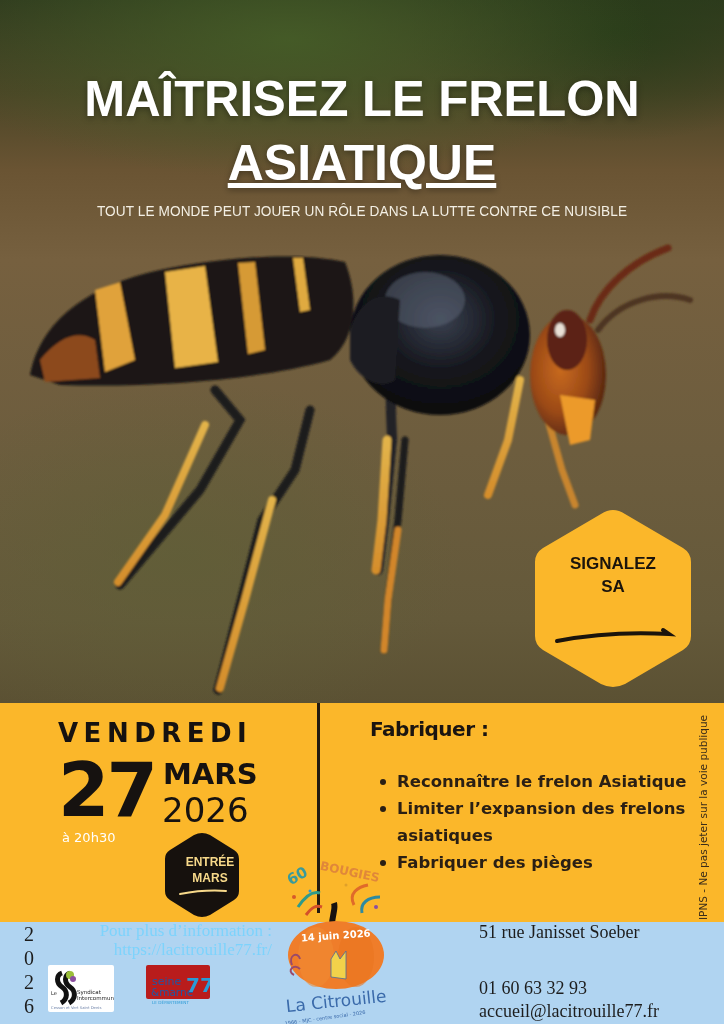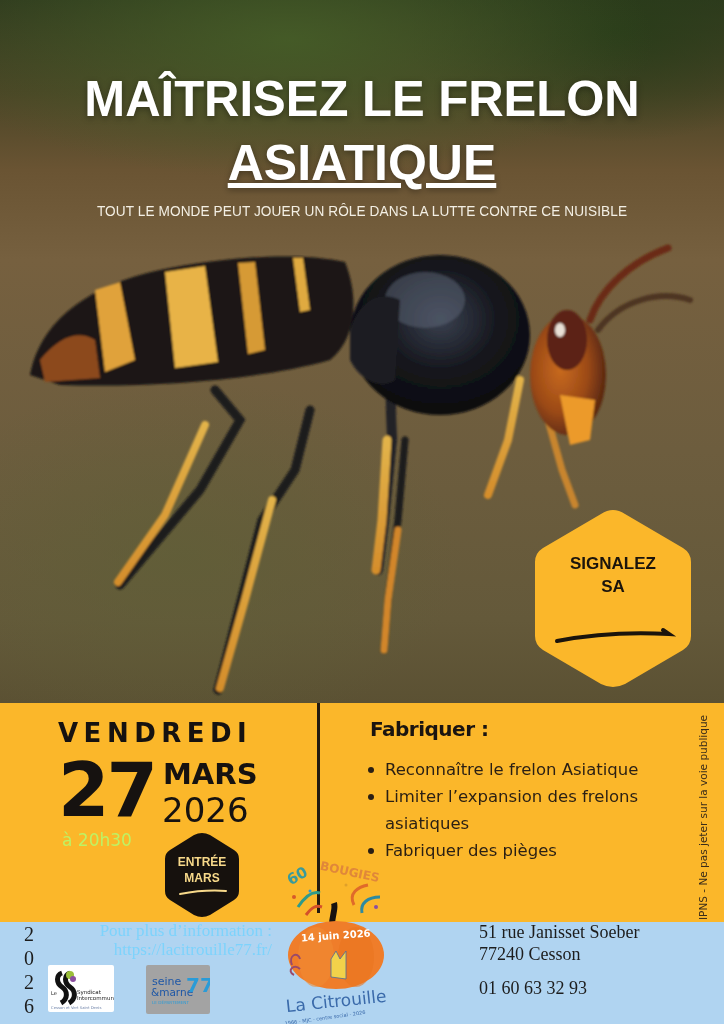--- a/index.html
+++ b/index.html
@@ -19,36 +19,36 @@
   .hex-badge { position: absolute; left: 533px; top: 508px; width: 160px; height: 182px; }
   .hex-badge svg { position: absolute; left: 0; top: 0; }
   .hex-badge .txt { position: absolute; left: 0; top: 44px; width: 160px; text-align: center; font-family: "Liberation Sans", sans-serif; font-weight: 700; color: #1b140c; font-size: 17px; line-height: 23px; }
 
   .band-yellow { position: absolute; left: 0; top: 703px; width: 724px; height: 219px; background: #fbb72a; }
   .divider { position: absolute; left: 317px; top: 703px; width: 3px; height: 210px; background: #231a10; }
   .vendredi { position: absolute; left: 58px; top: 718px; font-family: "DejaVu Sans", sans-serif; font-weight: 700; font-size: 26px; letter-spacing: 5.5px; color: #161210; }
   .day { position: absolute; left: 58px; top: 745px; font-family: "DejaVu Sans", sans-serif; font-weight: 700; font-size: 74px; line-height: 90px; letter-spacing: -3px; color: #161210; }
   .month { position: absolute; left: 163px; top: 757px; font-family: "DejaVu Sans", sans-serif; font-weight: 700; font-size: 29px; color: #161210; }
   .year { position: absolute; left: 162px; top: 790px; font-family: "DejaVu Sans", sans-serif; font-size: 34px; color: #161210; }
-  .time { position: absolute; left: 62px; top: 830px; font-family: "DejaVu Sans", sans-serif; font-size: 17px; color: #bef264; }
+  .time { position: absolute; left: 62px; top: 830px; font-family: "DejaVu Sans", sans-serif; font-size: 13px; color: #ffffff; }
   .entree { position: absolute; left: 164px; top: 832px; width: 76px; height: 86px; }
   .entree svg { position: absolute; left: 0; top: 0; }
-  .entree .txt { position: absolute; left: 0; top: 22px; width: 76px; text-align: center; font-family: "Liberation Sans", sans-serif; font-weight: 700; font-size: 12px; line-height: 16px; color: #f7d98a; }
+  .entree .txt { position: absolute; left: 8px; top: 22px; width: 76px; text-align: center; font-family: "Liberation Sans", sans-serif; font-weight: 700; font-size: 12px; line-height: 16px; color: #f7d98a; }
 
   .prog-title { position: absolute; left: 370px; top: 717px; font-family: "DejaVu Sans", sans-serif; font-weight: 700; font-size: 20px; color: #1a1410; letter-spacing: -0.5px; }
-  .prog-list { position: absolute; left: 366px; top: 756px; margin: 0; padding: 0; list-style: none; font-family: "DejaVu Sans", sans-serif; font-size: 16.5px; color: #2a1f14; line-height: 27px; }
+  .prog-list { position: absolute; left: 366px; top: 756px; margin: 12px; padding: 0; list-style: none; font-family: "DejaVu Sans", sans-serif; font-size: 16.5px; color: #2a1f14; line-height: 27px; font-weight: bold; }
   .prog-list li { position: relative; padding-left: 19px; width: 310px; }
   .prog-list li .dot { position: absolute; left: 2px; top: 11px; width: 6px; height: 6px; border-radius: 50%; background: #2a1f14; }
   .ipns { position: absolute; left: 697px; top: 920px; transform-origin: 0 0; transform: rotate(-90deg); font-family: "DejaVu Sans", sans-serif; font-size: 10.5px; color: #3a2c1a; white-space: nowrap; }
 
   .band-blue { position: absolute; left: 0; top: 922px; width: 724px; height: 102px; background: #b0d4f1; }
   .year-vert { position: absolute; left: 20px; top: 922px; width: 18px; font-family: "Liberation Serif", serif; font-size: 20px; line-height: 24px; color: #1d1d1d; text-align: center; }
   .info { position: absolute; left: 62px; top: 921px; width: 210px; text-align: right; font-family: "Liberation Serif", serif; font-size: 17px; line-height: 19px; color: #7dd3fc; }
   .logo-sic { position: absolute; left: 48px; top: 965px; width: 66px; height: 47px; background: #ffffff; border-radius: 2px; }
-  .logo-seine { position: absolute; left: 146px; top: 965px; width: 64px; height: 49px; background: #a3a3a3; border-radius: 2px; }
+  .logo-seine { position: absolute; left: 146px; top: 965px; width: 64px; height: 34px; background: #b91c1c; border-radius: 2px; }
   .address { position: absolute; left: 479px; top: 921px; font-family: "Liberation Serif", serif; font-size: 18px; line-height: 22px; color: #1d1d1d; }
   .contact { position: absolute; left: 479px; top: 977px; font-family: "Liberation Serif", serif; font-size: 18px; line-height: 23px; color: #1d1d1d; }
   .citrouille { position: absolute; left: 276px; top: 855px; width: 120px; height: 169px; }
   .citrouille svg { position: absolute; left: 0; top: 0; }
 </style>
 </head>
 <body>
 
 <div class="hero">
   <svg class="hornet" width="724" height="703" viewBox="0 0 724 703">
@@ -204,17 +204,17 @@
     <text x="60" y="84" text-anchor="middle" font-size="10" font-weight="bold" font-family="DejaVu Sans, sans-serif" fill="#ffffff" transform="rotate(-4 60 84)">14 juin 2026</text>
     <path d="M55 104 L55 122 L70 124 L70 96 L64 104 L60 96 Z" fill="#f2d24a" stroke="#4d6a9a" stroke-width="0.8"></path>
     <path d="M16 110 C12 100 22 96 24 104 M18 120 C10 116 18 108 24 114" stroke="#9a4a6a" stroke-width="2" fill="none"></path>
     <text x="10" y="152" font-size="17" font-family="DejaVu Sans, sans-serif" fill="#3a6aaa" transform="rotate(-6 60 150)">La Citrouille</text>
     <text x="8" y="163" font-size="5" font-family="DejaVu Sans, sans-serif" fill="#3a6aaa" transform="rotate(-8 60 160)">1966 - MJC - centre social - 2026</text>
   </svg>
 </div>
 
 <div class="address">
   <div>51 rue Janisset Soeber</div>
-  <div>77240 Cesson</div>
 </div>
 <div class="contact">
   <div>01 60 63 32 93</div>
+  <div>accueil@lacitrouille77.fr</div>
 </div>
 
 </body></html>

